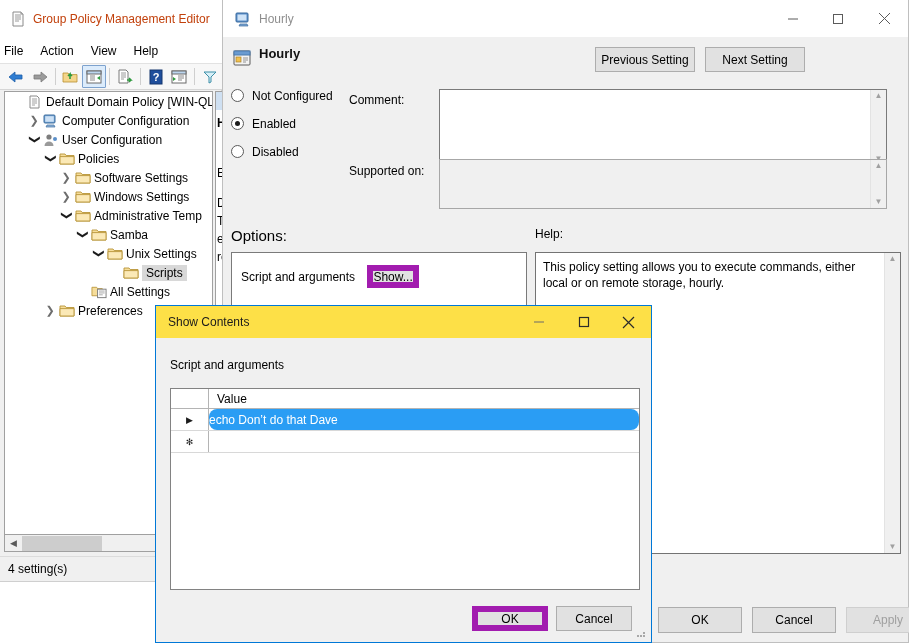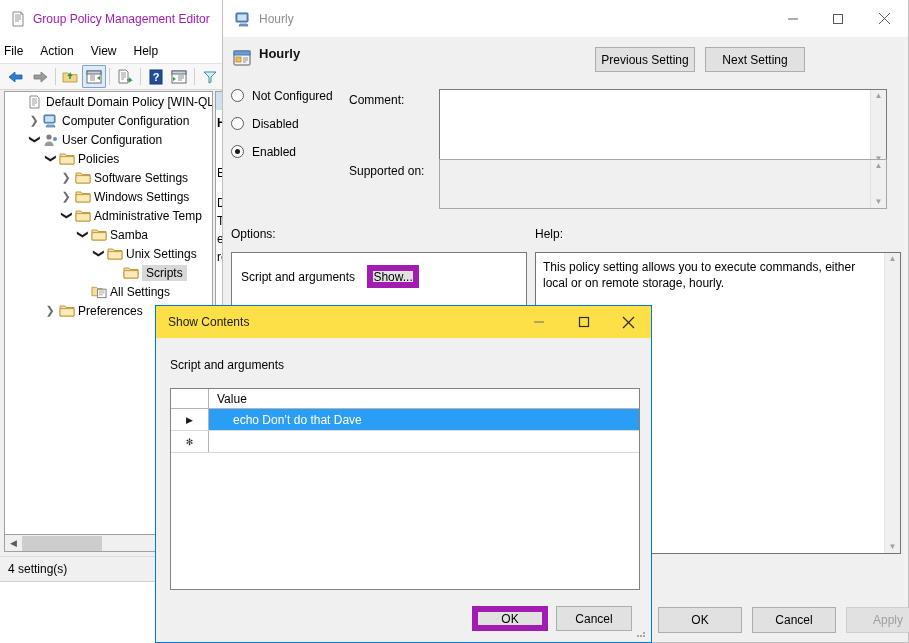--- a/index.html
+++ b/index.html
@@ -15,21 +15,21 @@
     position:absolute;left:0;top:0;width:222px;height:582px;
     background:#f0f0f0;border:1px solid #cfcfcf;border-top:none;border-left:none;
     box-sizing:border-box;
   }
   #gpme-title{
     position:absolute;left:0;top:0;width:222px;height:38px;background:#ffffff;
   }
   #gpme-title .tbar-inner{display:flex;align-items:center;height:38px;padding-left:10px;}
   .gpme-doc-icon{width:16px;height:16px;position:relative;flex:0 0 auto;margin-right:7px;}
   .gpme-doc-icon svg{display:block;}
-  #gpme-title-text{color:#a21caf;font-size:12px;white-space:nowrap;overflow:hidden;}
+  #gpme-title-text{color:#c2410c;font-size:12px;white-space:nowrap;overflow:hidden;}
   #gpme-menubar{
     position:absolute;left:0;top:38px;width:222px;height:25px;background:#ffffff;
     display:flex;align-items:center;padding-left:4px;box-sizing:border-box;
   }
   #gpme-menubar .mi{margin-right:17px;font-size:12px;color:#000;cursor:default;}
   #gpme-toolbar{
     position:absolute;left:0;top:63px;width:222px;height:27px;
     background:#f7f7f7;border-top:1px solid #e2e2e2;border-bottom:1px solid #d6d6d6;
     display:flex;align-items:center;box-sizing:border-box;padding-left:4px;
   }
@@ -112,21 +112,21 @@
     background:#f0f0f0;border:1px solid #a7a7a7;box-sizing:border-box;display:flex;
   }
   .vsb{
     width:16px;flex:0 0 auto;background:#f0f0f0;border-left:1px solid #e3e3e3;
     display:flex;flex-direction:column;justify-content:space-between;align-items:center;
     padding:2px 0;box-sizing:border-box;
   }
   .vsb .a{font-size:8px;color:#a0a0a0;line-height:1;}
   .boxfill{flex:1 1 auto;}
   
-  #lbl-options{position:absolute;left:8px;top:190px;font-size:12px;}
+  #lbl-options{position:absolute;left:8px;top:190px;font-size:15px;}
   #lbl-help{position:absolute;left:312px;top:190px;font-size:12px;}
   #options-box{
     position:absolute;left:8px;top:215px;width:296px;height:343px;
     background:#fff;border:1px solid #7a7a7a;box-sizing:border-box;
   }
   #opt-row{position:absolute;left:9px;top:12px;display:flex;align-items:center;}
   #opt-row .opt-label{font-size:12px;margin-right:12px;}
   #btn-show{width:52px;height:23px;}
   #help-box{
     position:absolute;left:312px;top:215px;width:366px;height:302px;
@@ -155,21 +155,21 @@
     background:#fff;border:1px solid #828282;box-sizing:border-box;overflow:hidden;
   }
   .gridhead{display:flex;height:20px;border-bottom:1px solid #b4b4b4;box-sizing:border-box;background:#fff;}
   .gh-sel{width:38px;border-right:1px solid #b4b4b4;box-sizing:border-box;}
   .gh-val{flex:1 1 auto;display:flex;align-items:center;padding-left:8px;font-size:12px;}
   .gridrow{display:flex;height:22px;border-bottom:1px solid #d8d8d8;box-sizing:border-box;}
   .gr-sel{
     width:38px;border-right:1px solid #b4b4b4;box-sizing:border-box;
     display:flex;align-items:center;justify-content:center;font-size:9px;color:#1b1b1b;background:#fff;
   }
-  .gr-val{flex:1 1 auto;display:flex;align-items:center;padding-left:24px;font-size:12px;}
+  .gr-val{flex:1 1 auto;display:flex;align-items:center;padding-left:0;font-size:12px;border-radius:8px;}
   .gridrow.selected .gr-val{background:#2a9df4;color:#ffffff;}
   #sc-buttons{position:absolute;left:0;bottom:0;right:0;height:44px;}
   #btn-ok-sc{position:absolute;left:316px;top:8px;width:76px;height:25px;}
   #btn-cancel-sc{position:absolute;left:400px;top:8px;width:76px;height:25px;}
   #sc-grip{position:absolute;right:4px;bottom:3px;width:12px;height:12px;}
   
   #right-sliver{
     position:absolute;left:215px;top:91px;width:7px;height:444px;
     background:#ffffff;border:1px solid #a0a0a0;border-right:none;box-sizing:border-box;
     overflow:hidden;font-size:12px;
@@ -464,26 +464,26 @@
       <div id="btn-next" class="winbtn">Next Setting</div>
       <div id="btn-prev" class="winbtn">Previous Setting</div>
     </div>
 
     <div id="radio-group">
       <div class="radio-row">
         <span class="radio-dot"></span>
         <span>Not Configured</span>
       </div>
       <div class="radio-row">
+        <span class="radio-dot on"></span>
+        <span>Enabled</span>
+      </div>
+      <div class="radio-row">
         <span class="radio-dot"></span>
         <span>Disabled</span>
-      </div>
-      <div class="radio-row">
-        <span class="radio-dot on"></span>
-        <span>Enabled</span>
       </div>
     </div>
 
     <span id="lbl-comment">Comment:</span>
     <div id="comment-box">
       <span class="boxfill"></span>
       <span class="vsb">
         <span class="a">▲</span>
         <span class="a">▼</span>
       </span>

